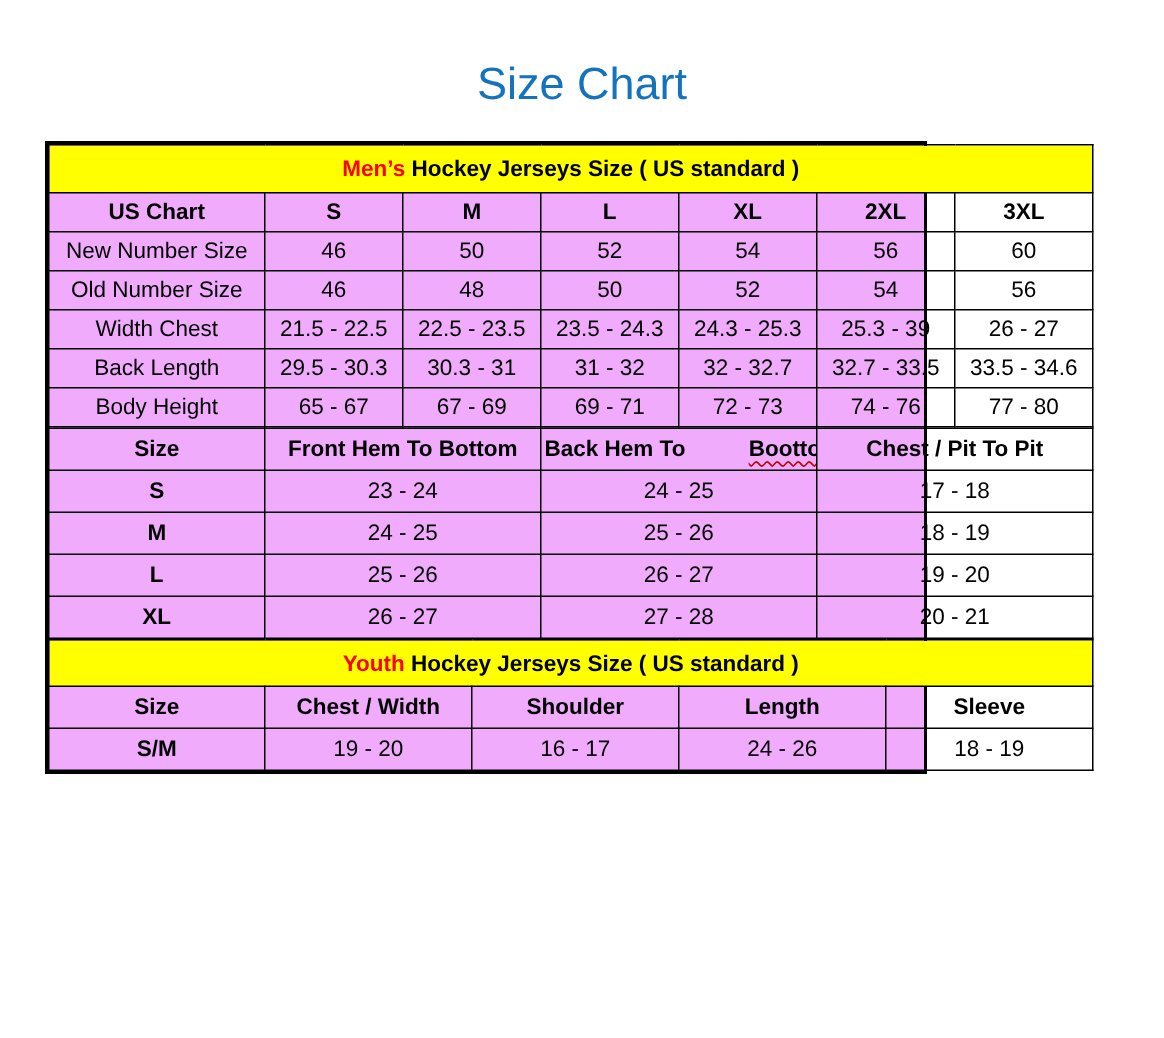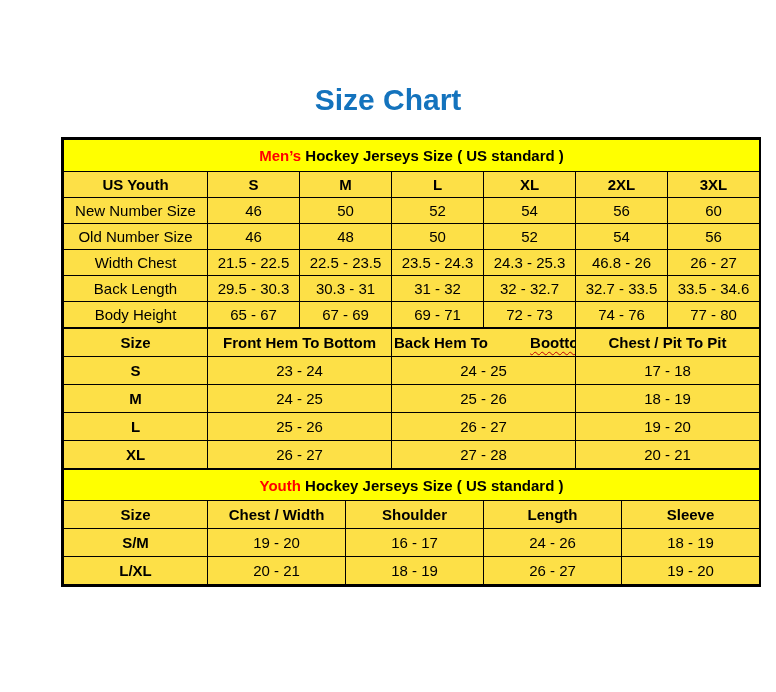--- a/index.html
+++ b/index.html
@@ -10,34 +10,34 @@
   body {
     width: 776px;
     height: 692px;
     overflow: hidden;
     font-family: "Liberation Sans", sans-serif;
     color: #000000;
     position: relative;
   }
   .page-title {
     margin: 0;
-    padding-top: 83px;
+    padding-top: 40px;
     padding-bottom: 20px;
     text-align: center;
     font-size: 30px;
-    font-weight: bold;
+    font-weight: normal;
     color: #1473BD;
     letter-spacing: 0px;
   }
   .chart-frame {
-    margin-left: 61px;
-    width: 700px;
+    margin-left: 30px;
+    width: 588px;
     border: 2px solid #000000;
     box-sizing: border-box;
-    background: #fde047;
+    background: #f0abfc;
   }
   table.grid {
     border-collapse: collapse;
     table-layout: fixed;
     width: 100%;
   }
   table.grid td {
     border: 1px solid #000000;
     text-align: center;
     vertical-align: middle;
@@ -87,21 +87,21 @@
         <col style="width:92px">
         <col style="width:92px">
     </colgroup>
     <tbody>
       <tr>
         <td class="band" colspan="7">
           <span class="accent-red">Men’s</span><span> Hockey Jerseys Size ( US standard )</span>
         </td>
       </tr>
       <tr class="head">
-        <td>US Youth</td>
+        <td>US Chart</td>
         <td>S</td>
         <td>M</td>
         <td>L</td>
         <td>XL</td>
         <td>2XL</td>
         <td>3XL</td>
       </tr>
       <tr>
         <td class="row-label">New Number Size</td>
         <td>46</td>
@@ -119,21 +119,21 @@
         <td>52</td>
         <td>54</td>
         <td>56</td>
       </tr>
       <tr>
         <td class="row-label">Width Chest</td>
         <td>21.5 - 22.5</td>
         <td>22.5 - 23.5</td>
         <td>23.5 - 24.3</td>
         <td>24.3 - 25.3</td>
-        <td>46.8 - 26</td>
+        <td>25.3 - 39</td>
         <td>26 - 27</td>
       </tr>
       <tr>
         <td class="row-label">Back Length</td>
         <td>29.5 - 30.3</td>
         <td>30.3 - 31</td>
         <td>31 - 32</td>
         <td>32 - 32.7</td>
         <td>32.7 - 33.5</td>
         <td>33.5 - 34.6</td>
@@ -212,23 +212,16 @@
         <td>Length</td>
         <td>Sleeve</td>
       </tr>
       <tr>
         <td class="row-label">S/M</td>
         <td>19 - 20</td>
         <td>16 - 17</td>
         <td>24 - 26</td>
         <td>18 - 19</td>
       </tr>
-      <tr>
-        <td class="row-label">L/XL</td>
-        <td>20 - 21</td>
-        <td>18 - 19</td>
-        <td>26 - 27</td>
-        <td>19 - 20</td>
-      </tr>
     </tbody>
   </table>
 
 </div>
 
 </body></html>

